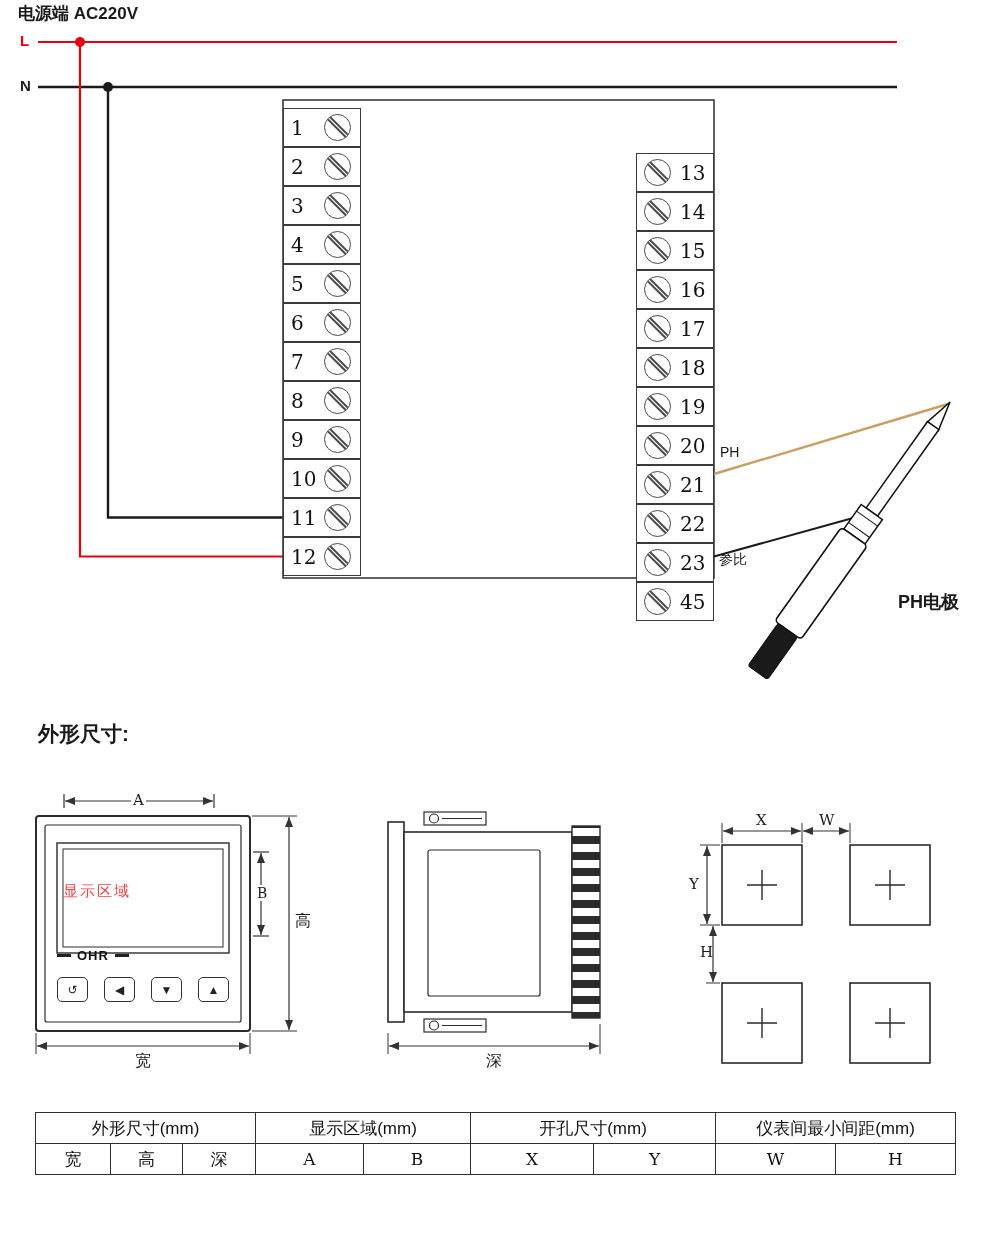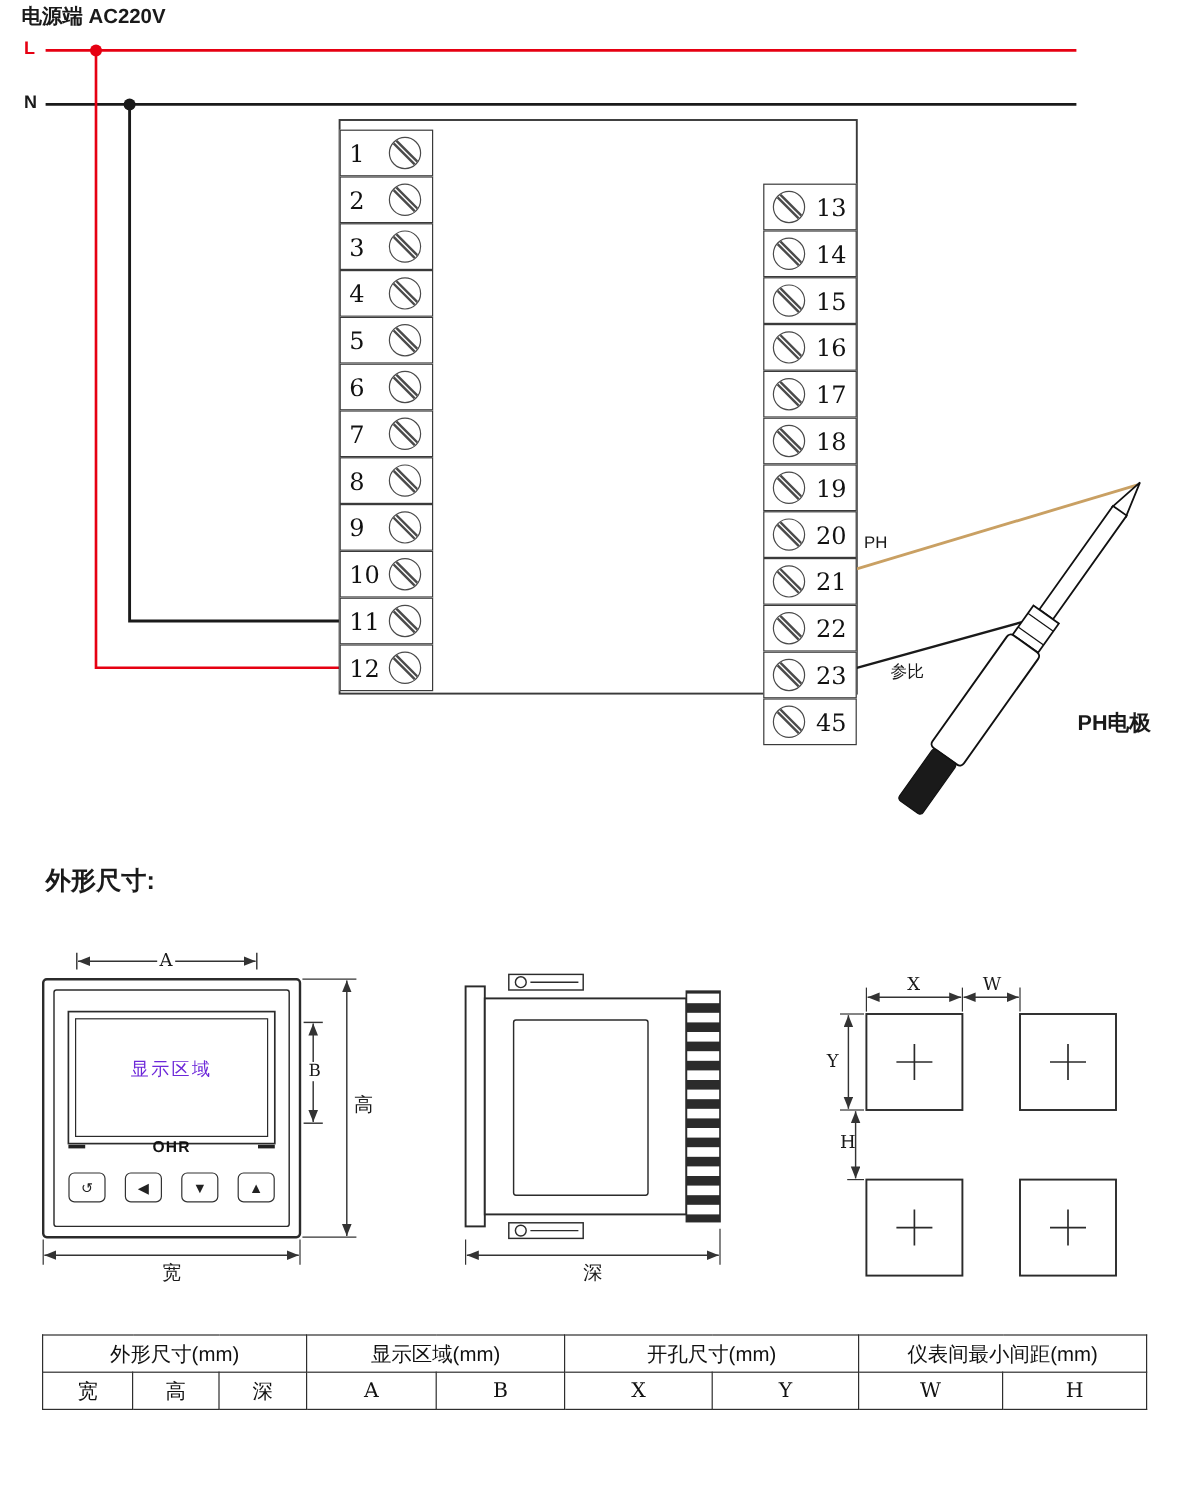--- a/index.html
+++ b/index.html
@@ -22,22 +22,22 @@
   .screw::before,.screw::after { content:""; position:absolute; top:-4px; bottom:-4px; left:50%; width:1.6px; background:#4a4a4a; }
   .screw::before { transform:translateX(-3px) rotate(-45deg); }
   .screw::after  { transform:translateX(1.5px) rotate(-45deg); }
 
   
   .bold { font-weight:bold; }
   .serif { font-family:"DejaVu Serif", serif; }
   .bgmask { background:#fff; padding:0 2px; }
 
   
-  .disp-label { width:160px; text-align:center; font-size:15px; color:#6d28d9; letter-spacing:2px; }
-  .ohr-row { width:172px; display:flex; align-items:center; justify-content:space-between; gap:6px; }
+  .disp-label { width:160px; font-size:15px; color:#ef4444; letter-spacing:2px; }
+  .ohr-row { width:172px; display:flex; align-items:center; justify-content:flex-start; gap:6px; }
   .ohr-row .dash { width:14px; height:2.4px; background:#222; }
   .ohr-row .brand { font-size:13px; font-weight:bold; letter-spacing:1px; color:#111; }
   .btnrow { width:172px; display:flex; justify-content:space-between; }
   .devbtn { width:31px; height:25px; border:1.6px solid #333; border-radius:5px; background:#fff;
             display:flex; align-items:center; justify-content:center; font-size:12px; color:#222; }
 
   
   #dim-table { position:absolute; left:35px; top:1112px; width:920px; border-collapse:collapse; table-layout:fixed; }
   #dim-table td { border:1.6px solid #2e2e2e; text-align:center; vertical-align:middle; height:31px; font-size:17px; color:#111; }
   #dim-table td.grp { font-family:"Liberation Sans", sans-serif; }
@@ -247,21 +247,21 @@
       <span class="screw"></span>
       <span class="tnum">23</span>
     </div>
     <div class="trow right">
       <span class="screw"></span>
       <span class="tnum">45</span>
     </div>
   </div>
 
 <div class="abs" style="left:720px; top:444px; font-size:14px;">PH</div>
-<div class="abs" style="left:742px; top:551px; font-size:14px;">参比</div>
+<div class="abs" style="left:719px; top:551px; font-size:14px;">参比</div>
 <div class="abs bold" style="left:870px; top:590px; font-size:18px;margin-left:28px;">PH电极</div>
 
 <div class="abs bold" style="left:38px; top:720px; font-size:21px;">外形尺寸:</div>
 
 <div class="abs disp-label" style="left:63px; top:882px;">显示区域</div>
 
 <div class="abs ohr-row" style="left:57px; top:948px;">
   <span class="dash"></span>
   <span class="brand">OHR</span>
   <span class="dash"></span>

